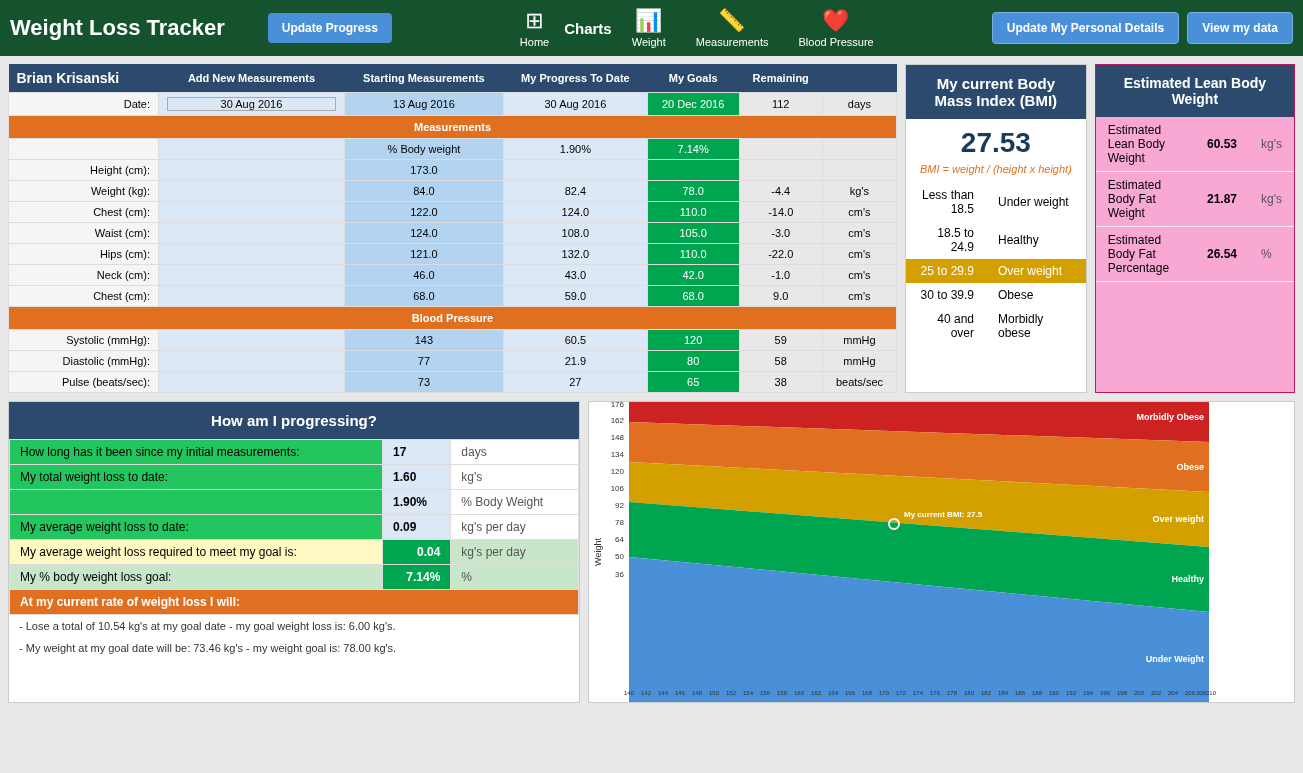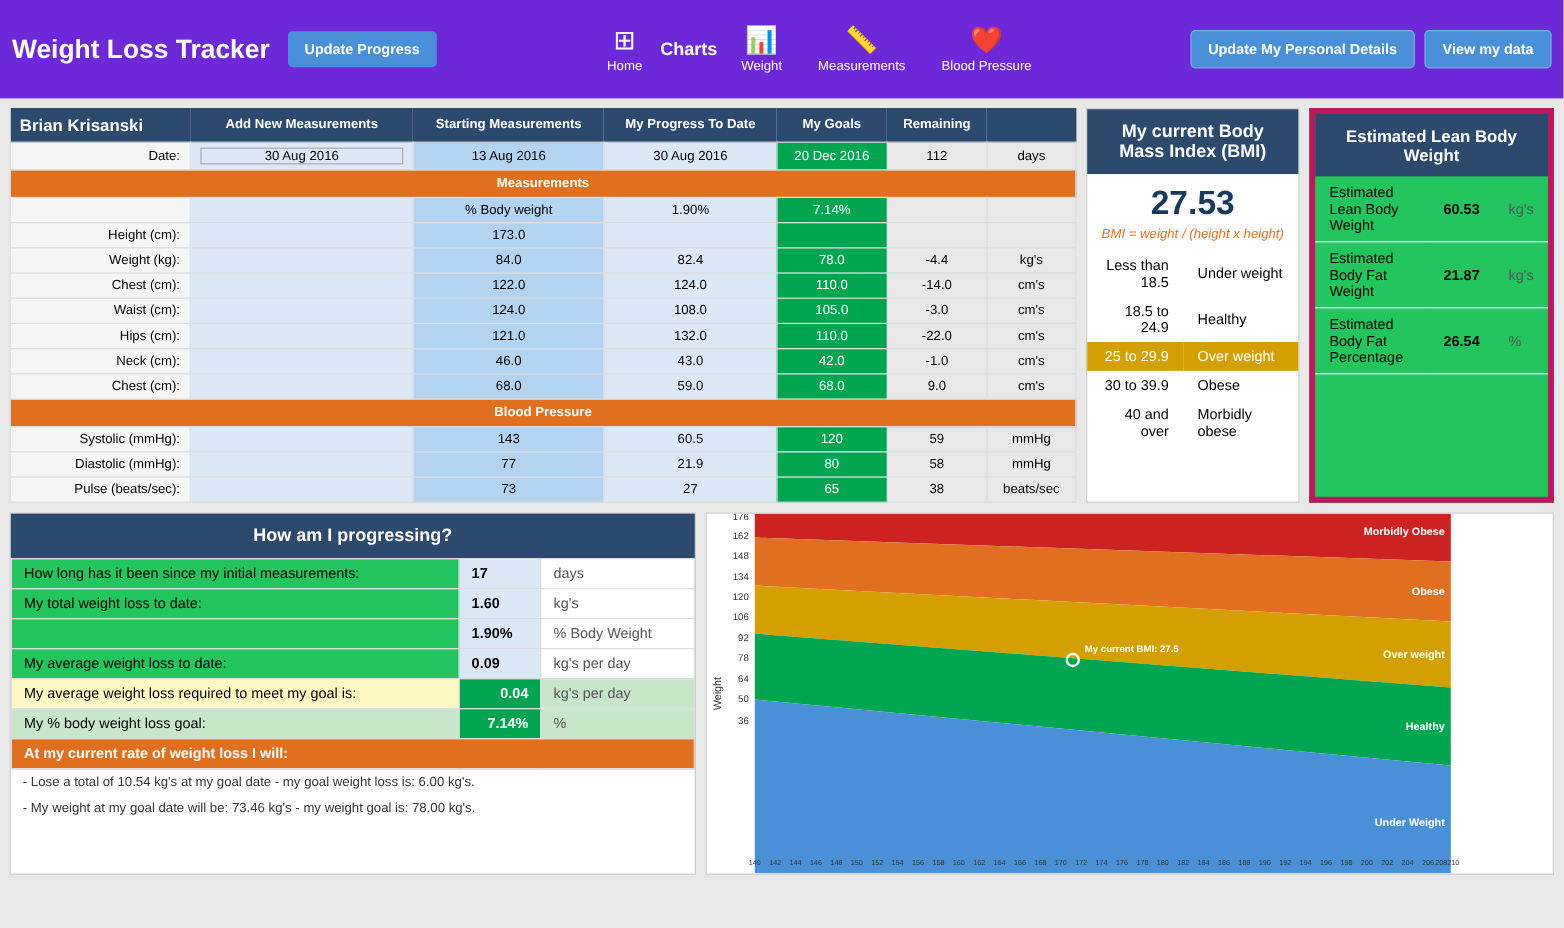--- a/index.html
+++ b/index.html
@@ -1,42 +1,43 @@
 <!DOCTYPE html>
 <html><head>
   <meta charset="utf-8">
   <style>
     * { box-sizing: border-box; margin: 0; padding: 0; }
     body { font-family: Arial, sans-serif; background: #e8e8e8; font-size: 12px; width: 1303px; }
 
     
     .header {
-      background: #6d28d9;
+      background: #14532d;
       display: flex;
       align-items: center;
       padding: 0 10px;
-      height: 82px;
+      height: 56px;
     }
     .header-title {
       color: white;
       font-size: 22px;
       font-weight: bold;
       margin-right: 15px;
       white-space: nowrap;
     }
     .header-btn {
       background: #4a90d9;
       color: white;
       border: none;
       padding: 8px 14px;
       border-radius: 4px;
       cursor: pointer;
       font-size: 12px;
       font-weight: bold;
       margin-right: 10px;
+      margin-left: 28px;
     }
     .header-nav {
       display: flex;
       align-items: center;
       flex: 1;
       justify-content: center;
     }
     .nav-item {
       display: flex;
       flex-direction: column;
@@ -128,21 +129,21 @@
       font-style: italic;
       font-size: 11px;
       padding-bottom: 8px;
     }
     .bmi-table { width: 100%; border-collapse: collapse; }
     .bmi-table td { padding: 5px 12px; font-size: 12px; }
     .bmi-row-highlight { background: #d4a000; color: white; }
     .bmi-num { text-align: right; width: 80px; }
 
     
-    .lean-panel { background: #22c55e; border: 5px solid #be185d; }
+    .lean-panel { background: #f9a8d4; border: 1px solid #be185d; }
     .lean-header {
       background: #2c4a6e;
       color: white;
       text-align: center;
       padding: 10px;
       font-size: 14px;
       font-weight: bold;
     }
     .lean-table { width: 100%; border-collapse: collapse; }
     .lean-table td { padding: 6px 12px; font-size: 12px; border-bottom: 1px solid #eee; }

